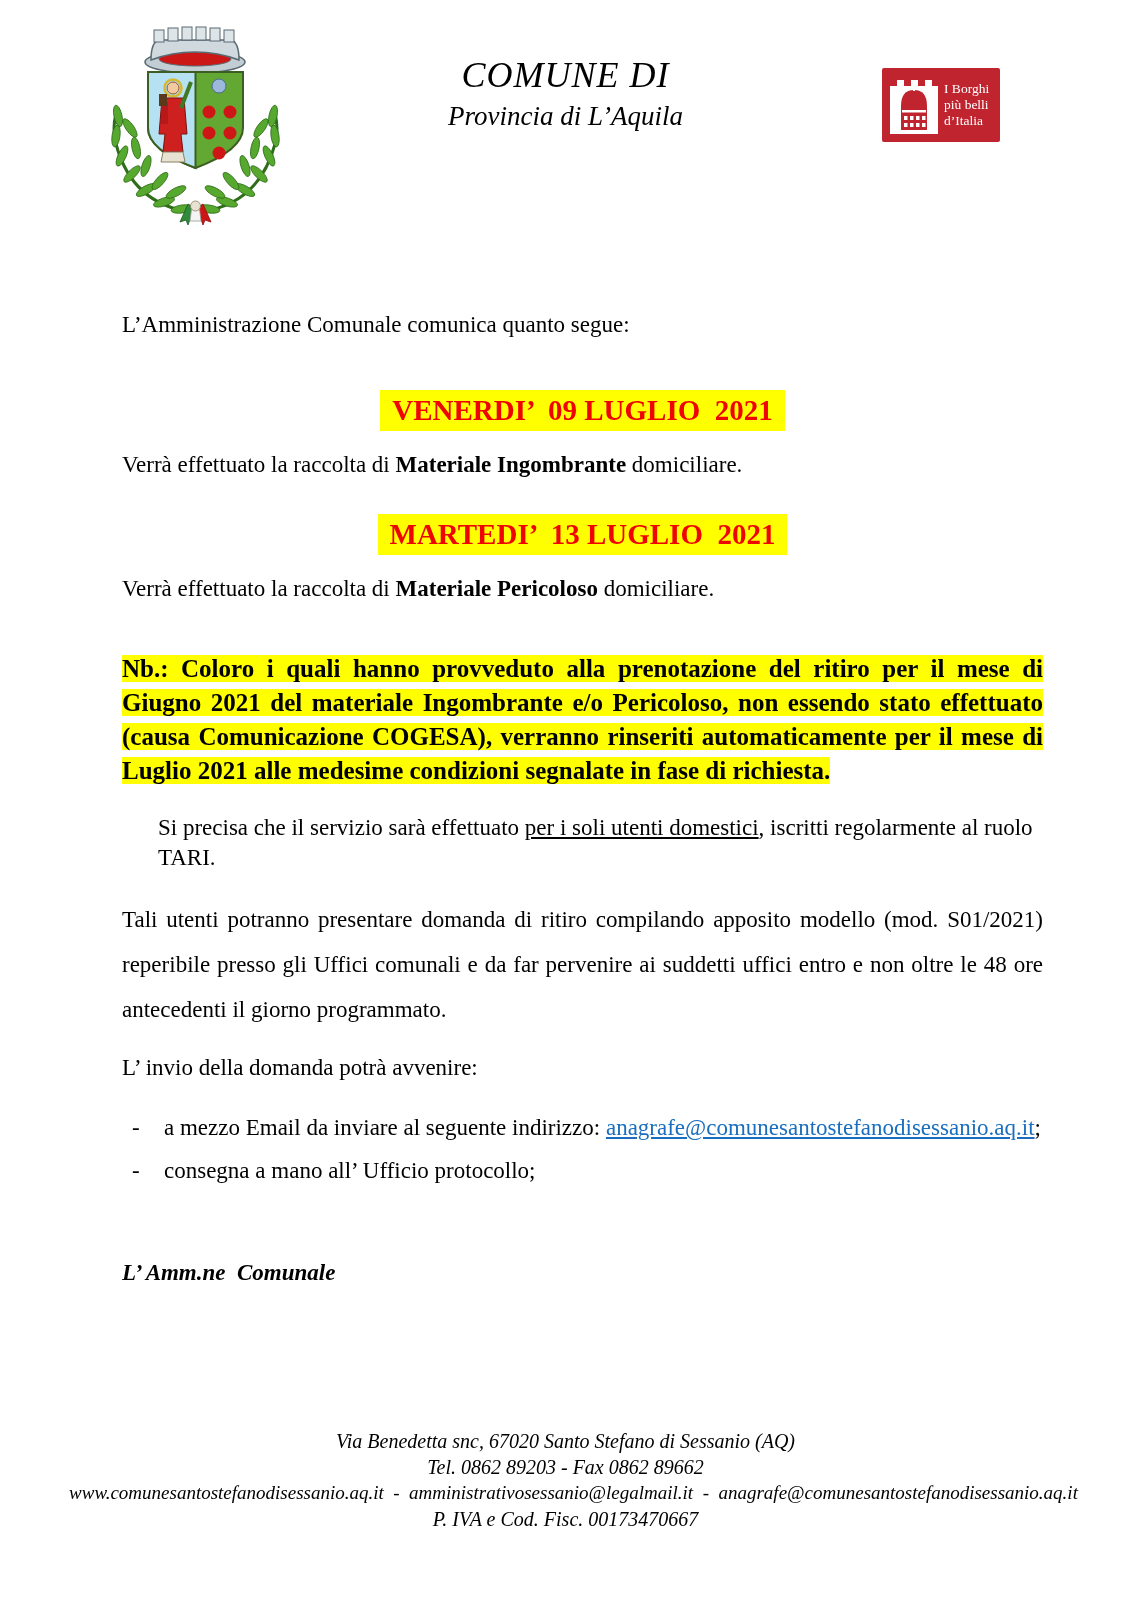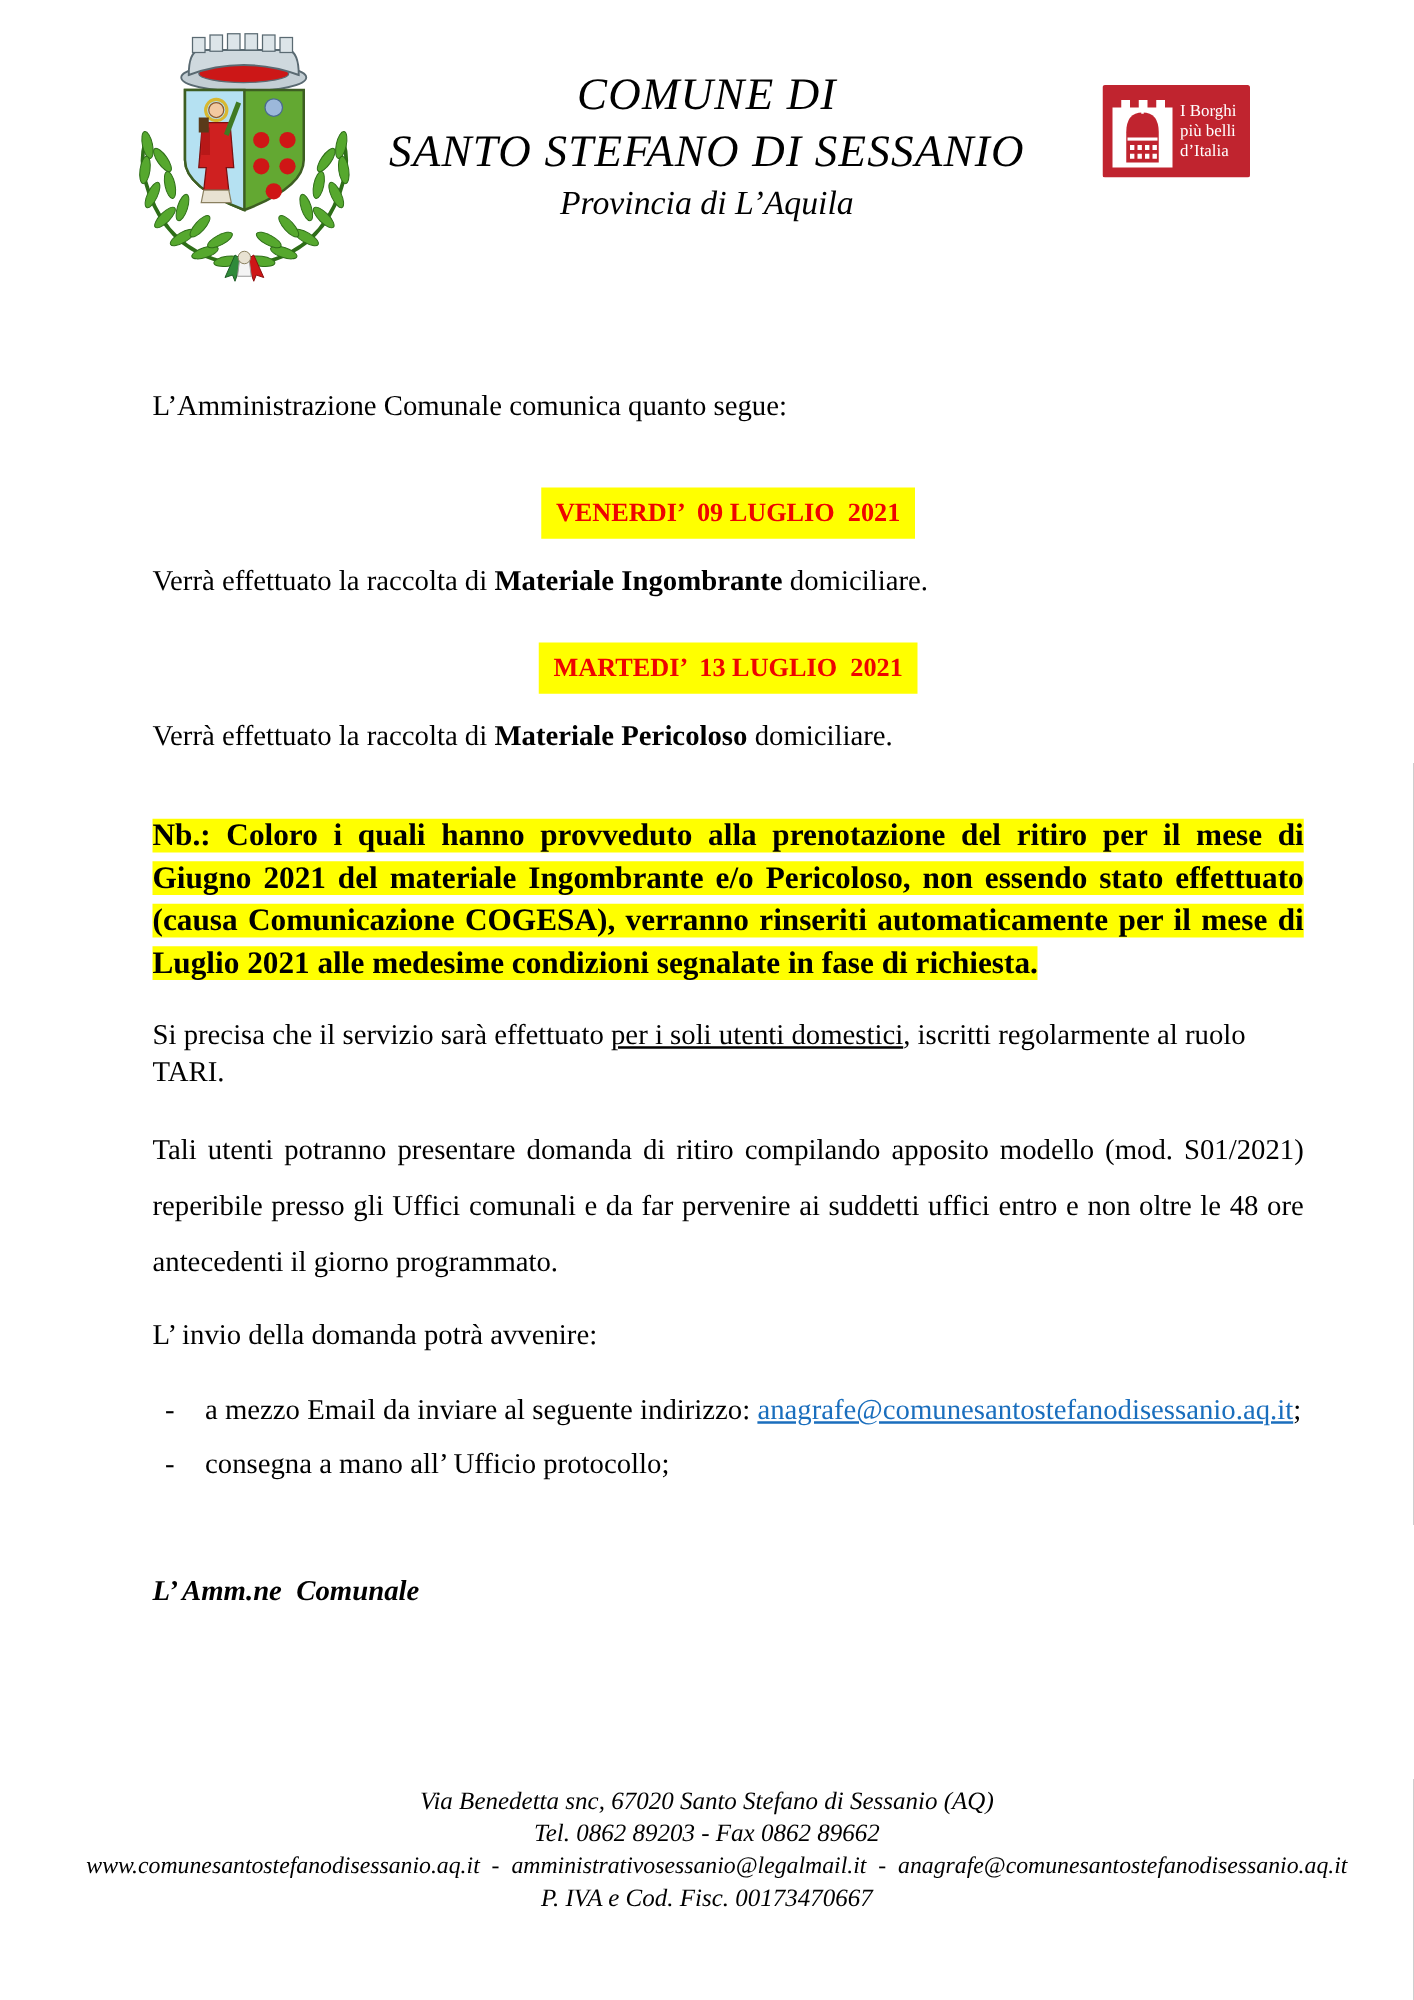--- a/index.html
+++ b/index.html
@@ -26,31 +26,31 @@
   .intro { margin:12px 0 0 0; }
 
   .date-wrap { text-align:center; }
   .date-wrap.first { margin-top:52px; }
   .date-wrap.second { margin-top:36px; }
   .date-box {
     display:inline-block;
     background:#ffff00;
     color:#ee0400;
     font-weight:bold;
-    font-size:21px;
+    font-size:29px;
     line-height:34px;
     padding:3px 12px 4px 12px;
     white-space:pre;
   }
   .collect { margin-top:21px; }
 
   .nb { margin-top:50px; font-weight:bold; font-size:25px; line-height:34px; text-align:justify; }
   .nb .hl { background:#ffff00; }
 
-  .precisa { margin-top:14px; line-height:30px; }
+  .precisa { margin-top:14px; line-height:30px;margin-left:36px; }
   .precisa .ul { text-decoration:underline; }
 
   .tali { margin-top:24px; line-height:45px; text-align:justify; }
 
   .invio { margin-top:22px; }
 
   .bullet-list { margin-top:34px; }
   .bullet { display:flex; margin-bottom:17px; }
   .bullet .dash { width:32px; padding-left:10px; flex:none; }
   .bullet .btxt { flex:1;font-family:Liberation Serif, serif; }
@@ -136,21 +136,20 @@
     <g stroke-width="0.8">
       <path d="M100 188 L92 206 L98 204 L100 209 L106 192 Z" fill="#2f8a3a" stroke="#1d5a24"></path>
       <path d="M115 188 L123 206 L117 204 L115 209 L109 192 Z" fill="#cf1616" stroke="#8a0e0e"></path>
       <path d="M104 189 L102 205 L113 205 L111 189 Z" fill="#f4f4f4" stroke="#999"></path>
       <circle cx="107.5" cy="190" r="5" fill="#e8e2d2" stroke="#8a8060"></circle>
     </g>
   </svg>
 
   <div class="title-block">
     <div class="title-line1">COMUNE DI</div>
-    <div class="title-line2">SANTO STEFANO DI SESSANIO</div>
     <div class="title-line3">Provincia di L’Aquila</div>
   </div>
 
   <svg class="borghi-logo" viewBox="0 0 118 74" xmlns="http://www.w3.org/2000/svg" aria-hidden="true">
     <rect x="0" y="0" width="118" height="74" rx="2" fill="#c0242f"></rect>
     <g>
       <path d="M8 66 L8 18 L15 18 L15 12 L22 12 L22 18 L29 18 L29 12 L36 12 L36 18 L43 18 L43 12 L50 12 L50 18 L56 18 L56 66 Z" fill="#ffffff"></path>
       <path d="M32 22 Q45 22 45 38 L45 62 L19 62 L19 38 Q19 22 32 22 Z" fill="#c0242f"></path>
       <rect x="20" y="42" width="24" height="2.5" fill="#ffffff"></rect>
       <g fill="#ffffff">

